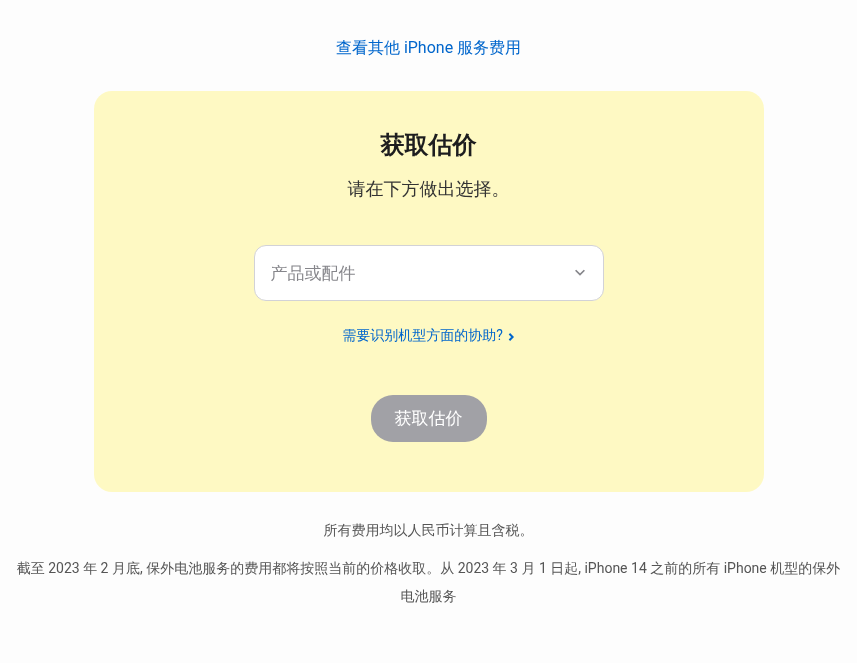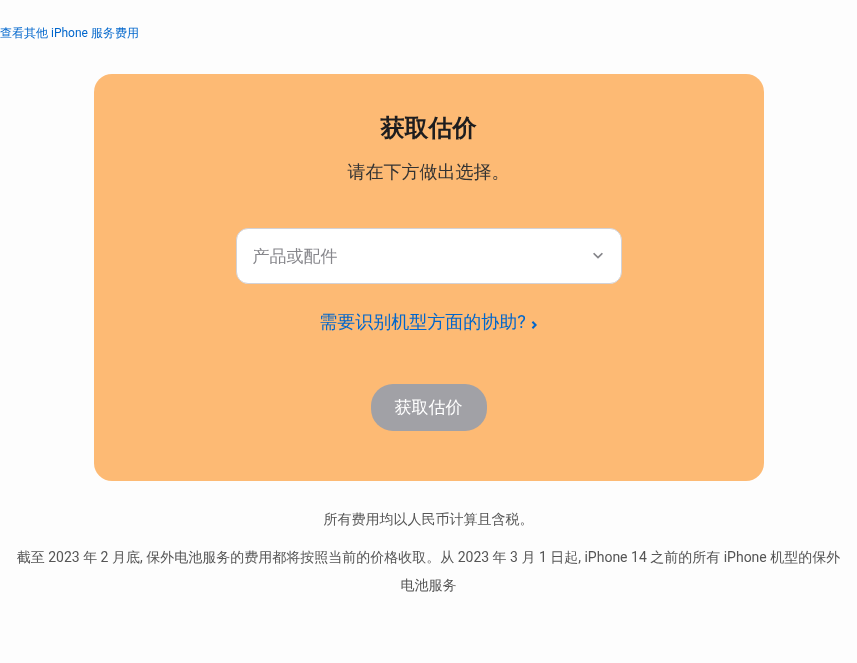--- a/index.html
+++ b/index.html
@@ -9,52 +9,52 @@
     }
     body {
       font-family: -apple-system, BlinkMacSystemFont, "Segoe UI", Roboto, Helvetica, Arial, sans-serif;
       background: #fdfdfd;
       width: 857px;
       height: 663px;
       position: relative;
       color: #333;
     }
     .top-link {
-      text-align: left;
-      padding-top: 25px;
-      font-size: 12px;
+      text-align: center;
+      padding-top: 38px;
+      font-size: 16px;
       color: #0066cc;
     }
     .top-link a {
       color: #0066cc;
       text-decoration: none;
       cursor: pointer;
     }
     .card {
-      background: #fdba74;
+      background: #fef9c3;
       border-radius: 18px;
       width: 670px;
       margin: 32px auto 0;
       padding: 38px 40px 50px;
       text-align: center;
     }
     .card-title {
       font-size: 24px;
       font-weight: 600;
       color: #1d1d1f;
       margin-bottom: 16px;
     }
     .card-subtitle {
       font-size: 18px;
       color: #333;
       margin-bottom: 44px;
     }
     .select-wrap {
       position: relative;
-      width: 386px;
+      width: 350px;
       margin: 0 auto 24px;
     }
     .select-box {
       width: 100%;
       height: 56px;
       background: #fff;
       border: 1px solid #d2d2d7;
       border-radius: 12px;
       padding: 0 40px 0 16px;
       font-size: 17px;
@@ -73,21 +73,21 @@
       pointer-events: none;
     }
     .chevron svg {
       width: 14px;
       height: 14px;
       stroke: #86868b;
       stroke-width: 2;
       fill: none;
     }
     .help-link {
-      font-size: 18px;
+      font-size: 14px;
       color: #0066cc;
       text-decoration: none;
       cursor: pointer;
       display: inline-flex;
       align-items: center;
       gap: 4px;
       margin-top: 2px;
       margin-bottom: 50px;
     }
     .help-link .chev-right svg {

